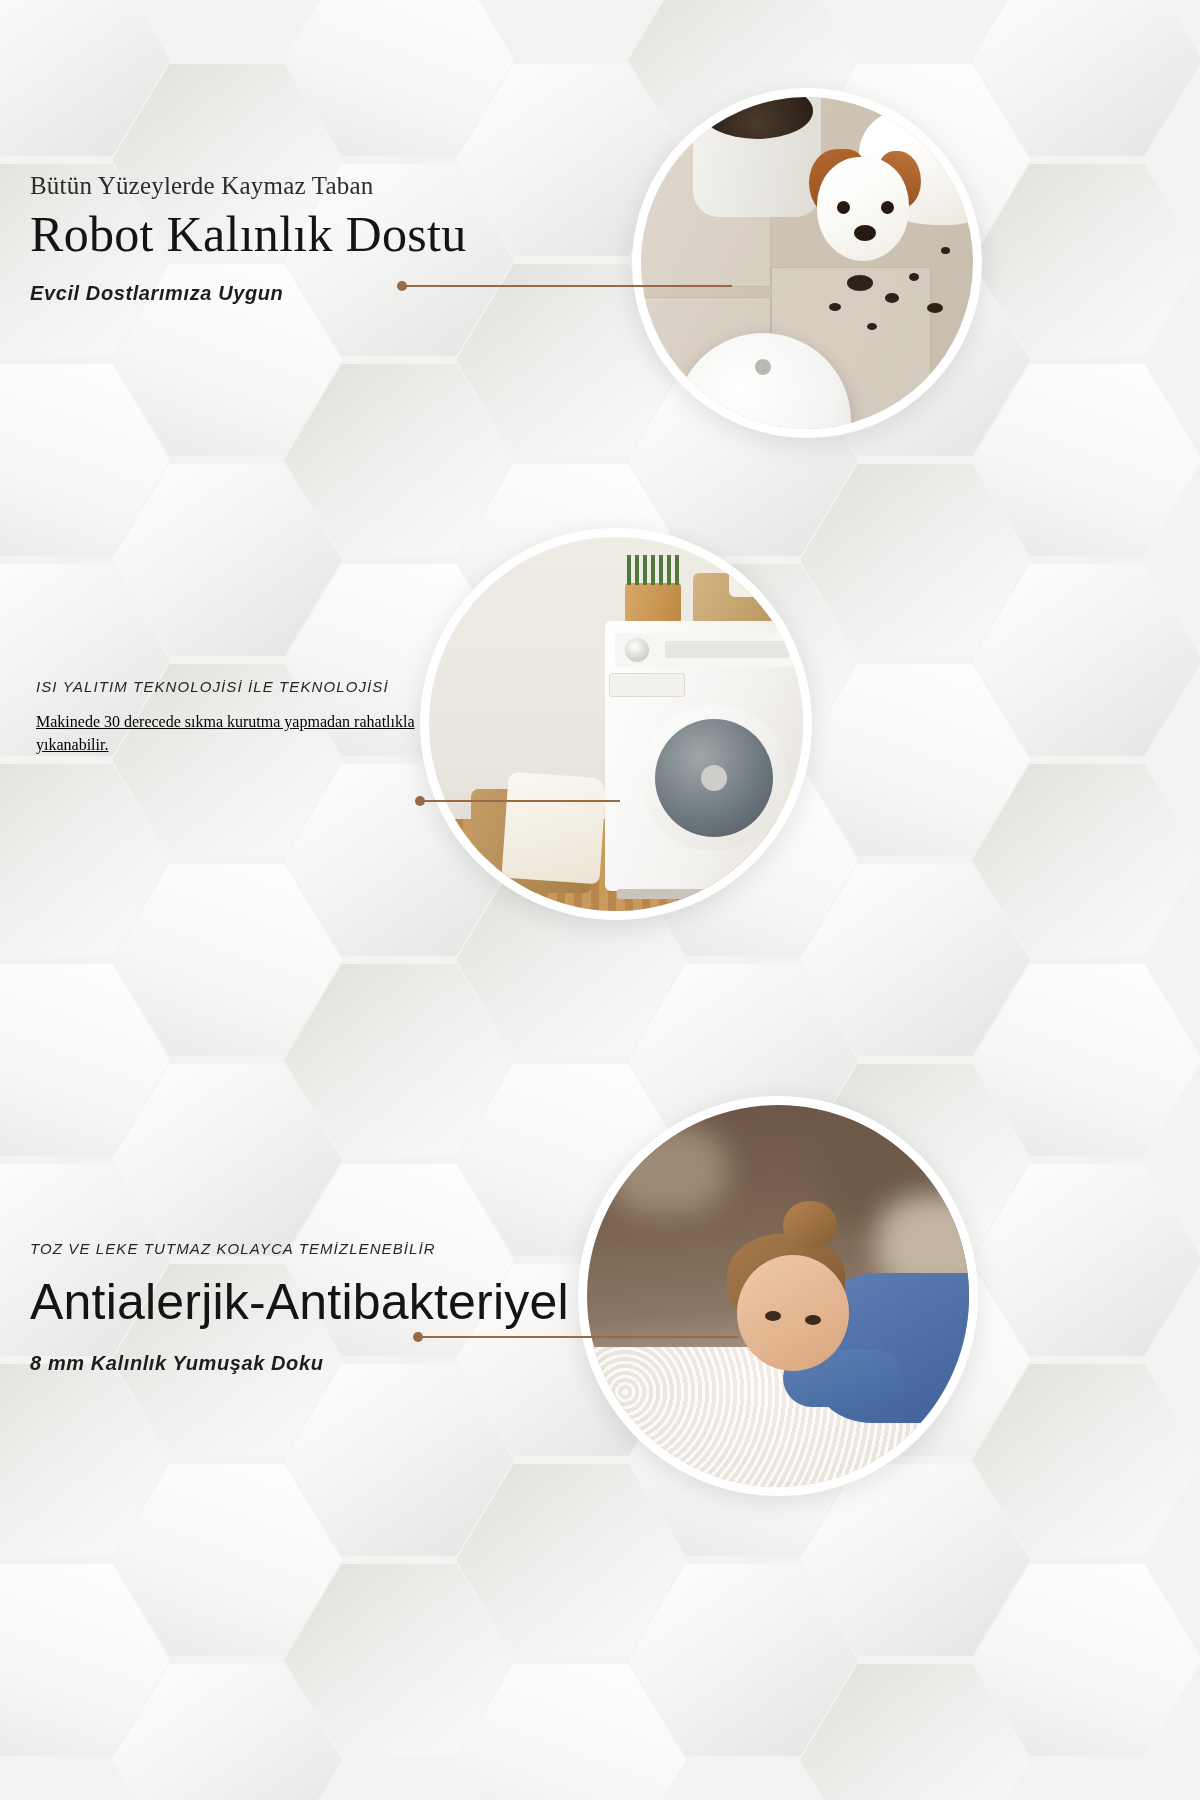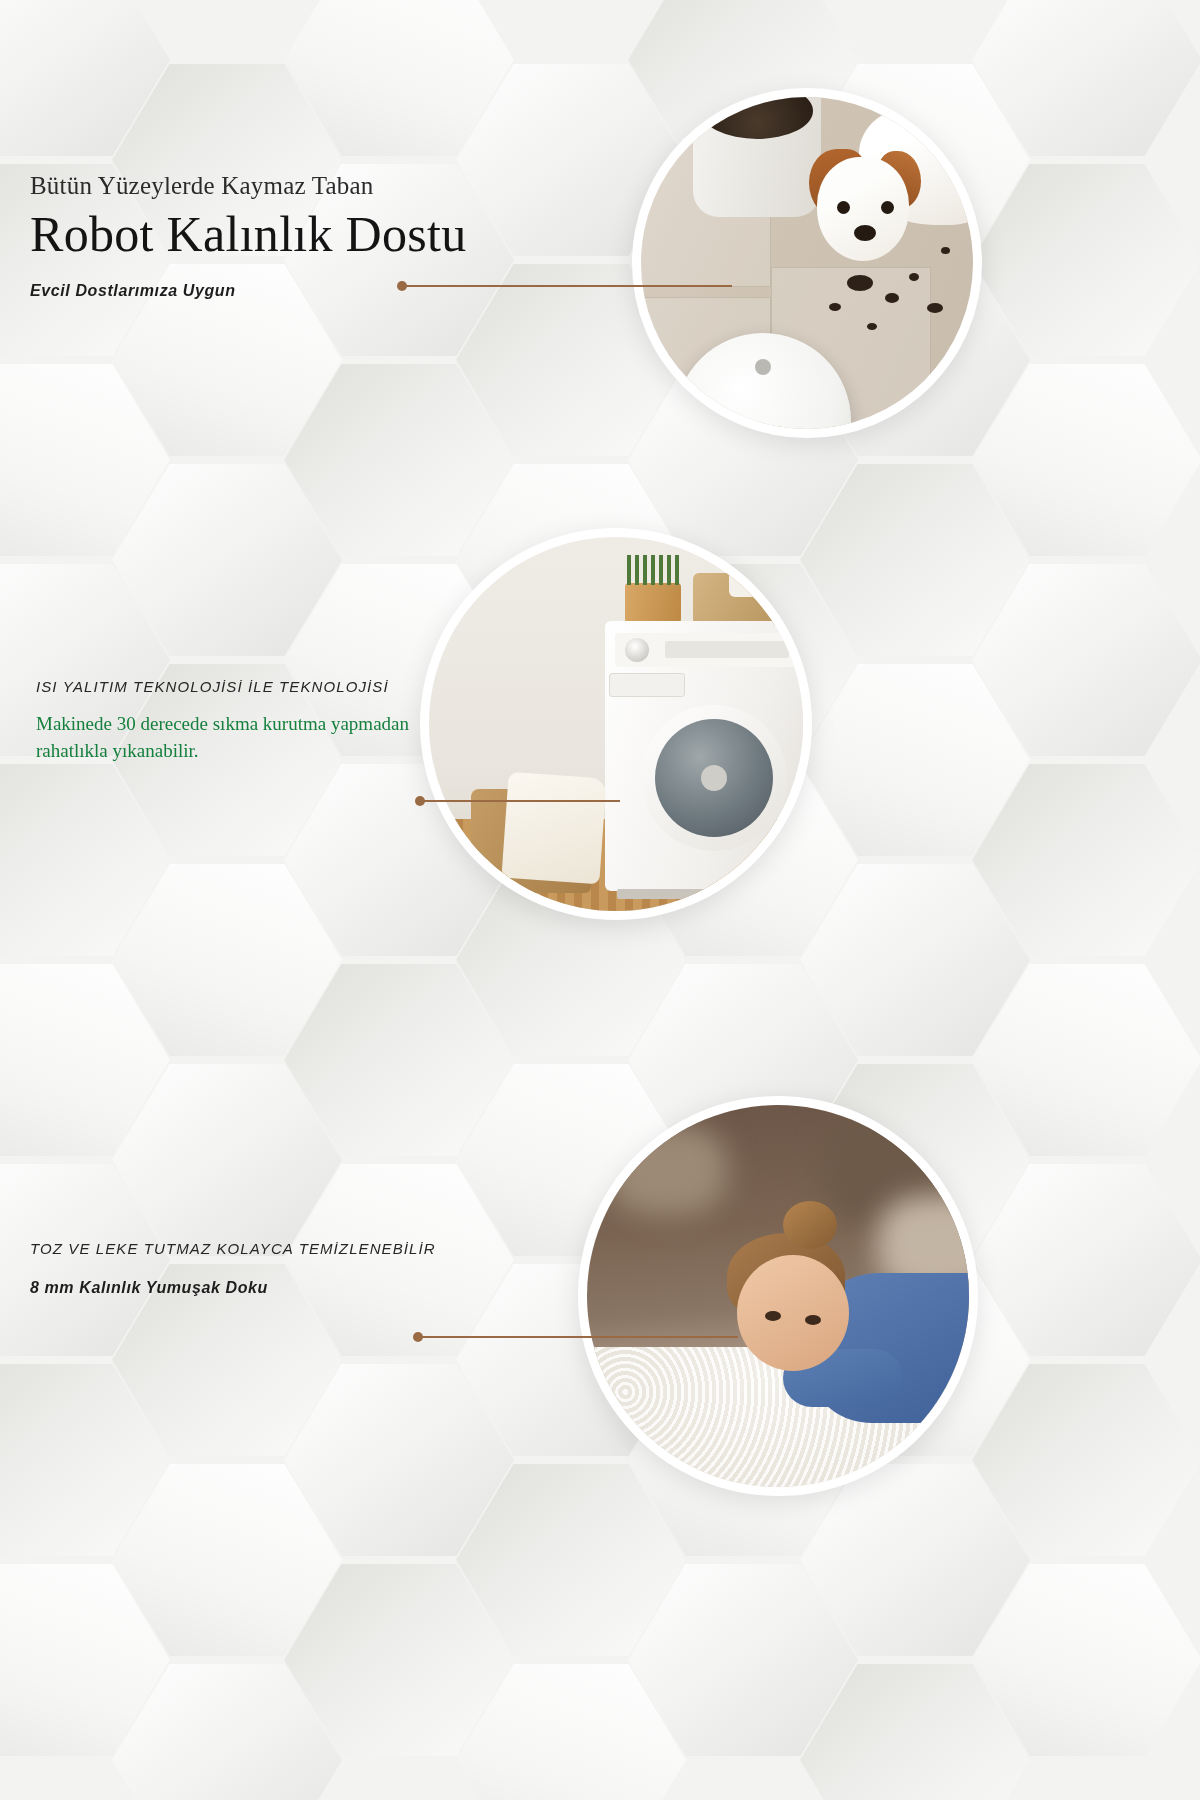--- a/index.html
+++ b/index.html
@@ -310,38 +310,39 @@
   .headline-sans {
     font-family: "Liberation Sans", sans-serif;
     font-size: 50px;
     color: #141414;
     font-weight: 400;
     letter-spacing: .2px;
     line-height: 1.1;
   }
   .sub-bold-italic {
     font-family: "Liberation Sans", sans-serif;
-    font-size: 16px;
+    font-size: 20px;
     font-weight: 700;
     font-style: italic;
     color: #1d1d1d;
     letter-spacing: .6px;
   }
   .sub-italic {
     font-family: "Liberation Sans", sans-serif;
     font-size: 15px;
     font-style: italic;
     color: #262626;
     letter-spacing: 1.1px;
   }
   .body-serif {
     font-family: "Liberation Serif", serif;
-    font-size: 19px;
-    color: #15803d;
+    font-size: 16px;
+    color: #000000;
     line-height: 1.42;
+    text-decoration: underline;
   }
 
   
   #block-pet   { left: 30px; top: 160px; width: 560px; }
   #block-wash  { left: 36px; top: 650px; width: 600px; }
   #block-child { left: 30px; top: 1228px; width: 700px; }
 </style>
 </head>
 <body>
 
@@ -500,16 +501,17 @@
       <div class="child-head"></div>
       <div class="child-eye" style="left:178px; top:206px;"></div>
       <div class="child-eye" style="left:218px; top:210px;"></div>
     </div>
   </div>
 
   <div class="connector" id="connector-child" style="left:418px; top:1336px; width:320px;"></div>
 
   <div class="block" id="block-child">
     <div class="sub-italic">TOZ VE LEKE TUTMAZ KOLAYCA TEMİZLENEBİLİR</div>
+    <div class="headline-sans" style="margin-top:18px;">Antialerjik-Antibakteriyel</div>
     <div class="sub-bold-italic" style="margin-top:22px;">8 mm Kalınlık Yumuşak Doku</div>
   </div>
 
 </div>
 
 </body></html>

